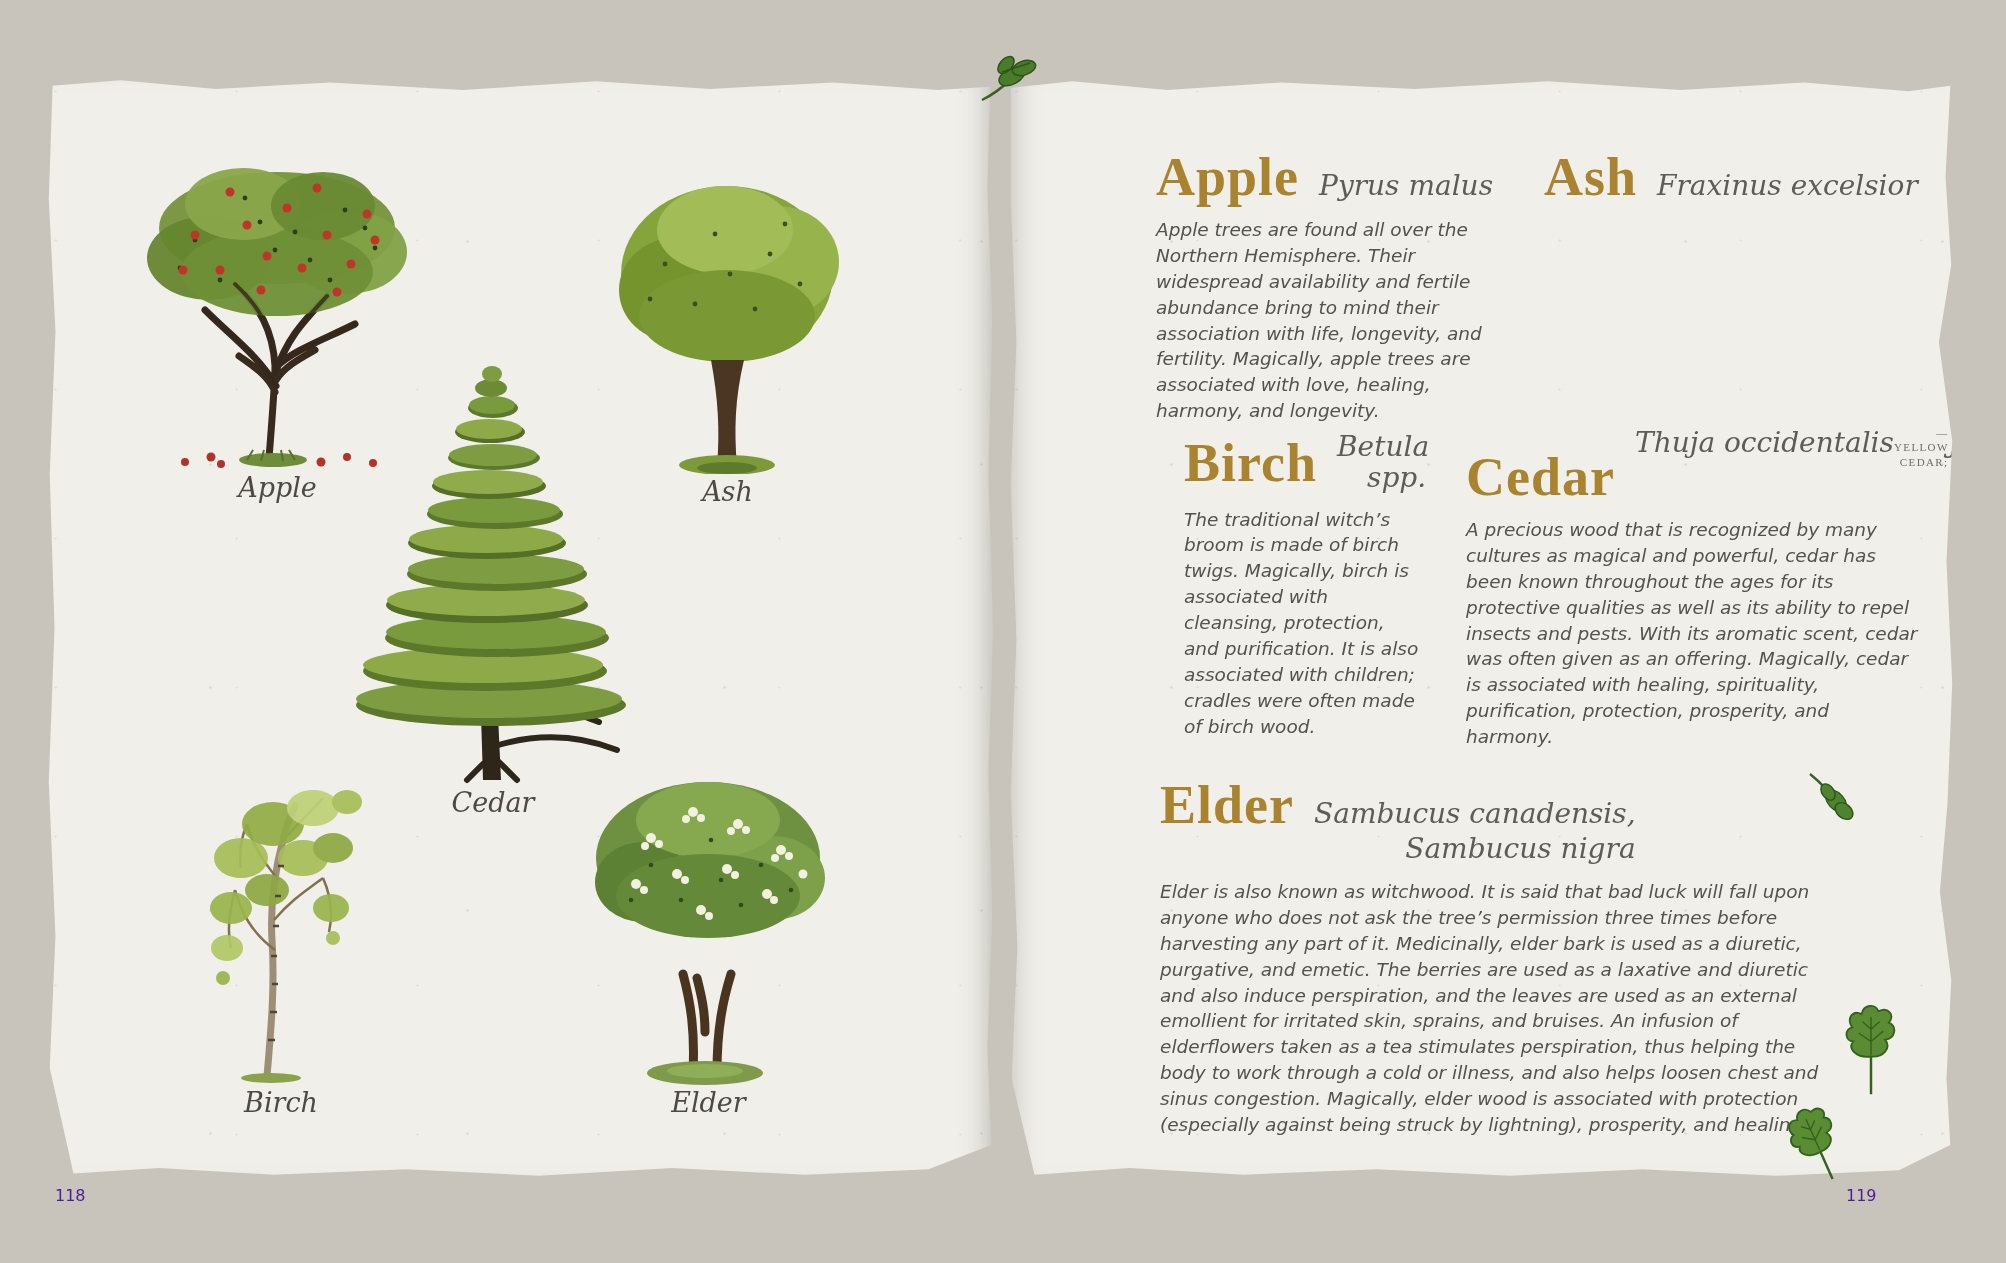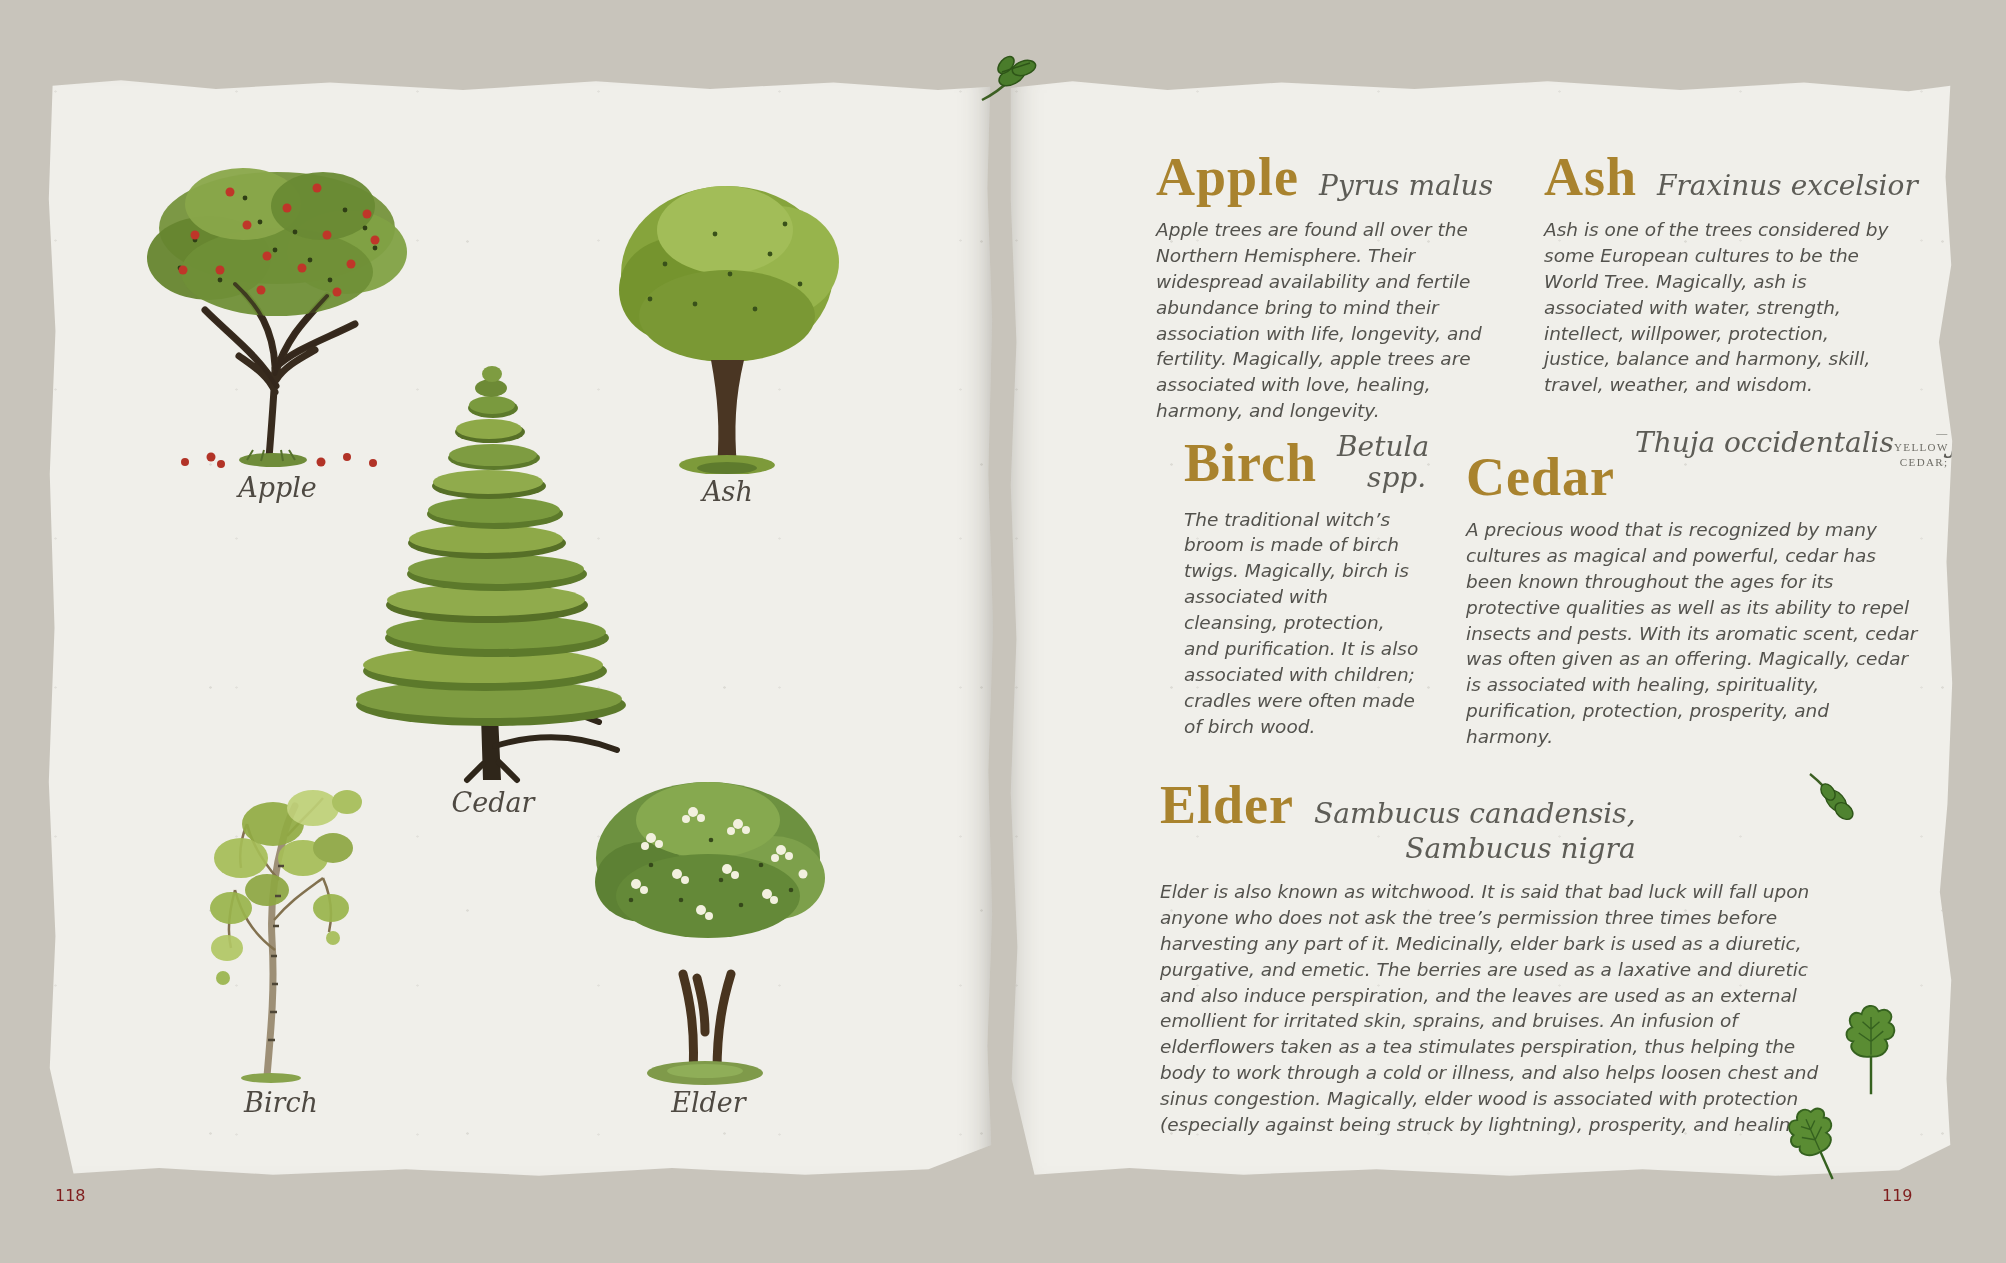--- a/index.html
+++ b/index.html
@@ -51,23 +51,23 @@
   .fig-ash{left:560px;top:96px;}
   .fig-cedar{left:308px;top:272px;}
   .fig-birch{left:126px;top:662px;}
   .fig-elder{left:536px;top:692px;}
   
   .leaf{position:absolute;}
   .leaf-top{left:978px;top:52px;}
   .leaf-right-small{left:1806px;top:768px;}
   .leaf-right-big{left:1838px;top:998px;}
   .leaf-right-bottom{left:1784px;top:1102px;}
-  .page-number{position:absolute;font-size:16px;color:#7f1d1d;text-align:right;}
+  .page-number{position:absolute;font-size:16px;color:#4c1d95;text-align:right;}
   .pn-left{left:55px;top:1186px;}
-  .pn-right{left:1846px;top:1186px;margin-left:36px;}
+  .pn-right{left:1846px;top:1186px;}
 </style>
 </head>
 <body>
 
 <div class="stage">
 
   <div class="page page-left">
 
     <figure class="fig fig-apple">
       <svg width="305" height="330" viewBox="0 0 305 330">
@@ -266,21 +266,20 @@
         <span class="latin">Pyrus malus</span>
       </div>
       <p class="entry-body">Apple trees are found all over the Northern Hemisphere. Their widespread availability and fertile abundance bring to mind their association with life, longevity, and fertility. Magically, apple trees are associated with love, healing, harmony, and longevity.</p>
     </section>
 
     <section class="entry entry-ash">
       <div class="entry-head">
         <h2 class="entry-title">Ash</h2>
         <span class="latin">Fraxinus excelsior</span>
       </div>
-      <p class="entry-body">Ash is one of the trees considered by some European cultures to be the World Tree. Magically, ash is associated with water, strength, intellect, willpower, protection, justice, balance and harmony, skill, travel, weather, and wisdom.</p>
     </section>
 
     <section class="entry entry-birch">
       <div class="entry-head">
         <h2 class="entry-title">Birch</h2>
         <span class="latin latin-stack">
           <span>Betula</span>
           <span class="latin-line2">spp.</span>
         </span>
       </div>

